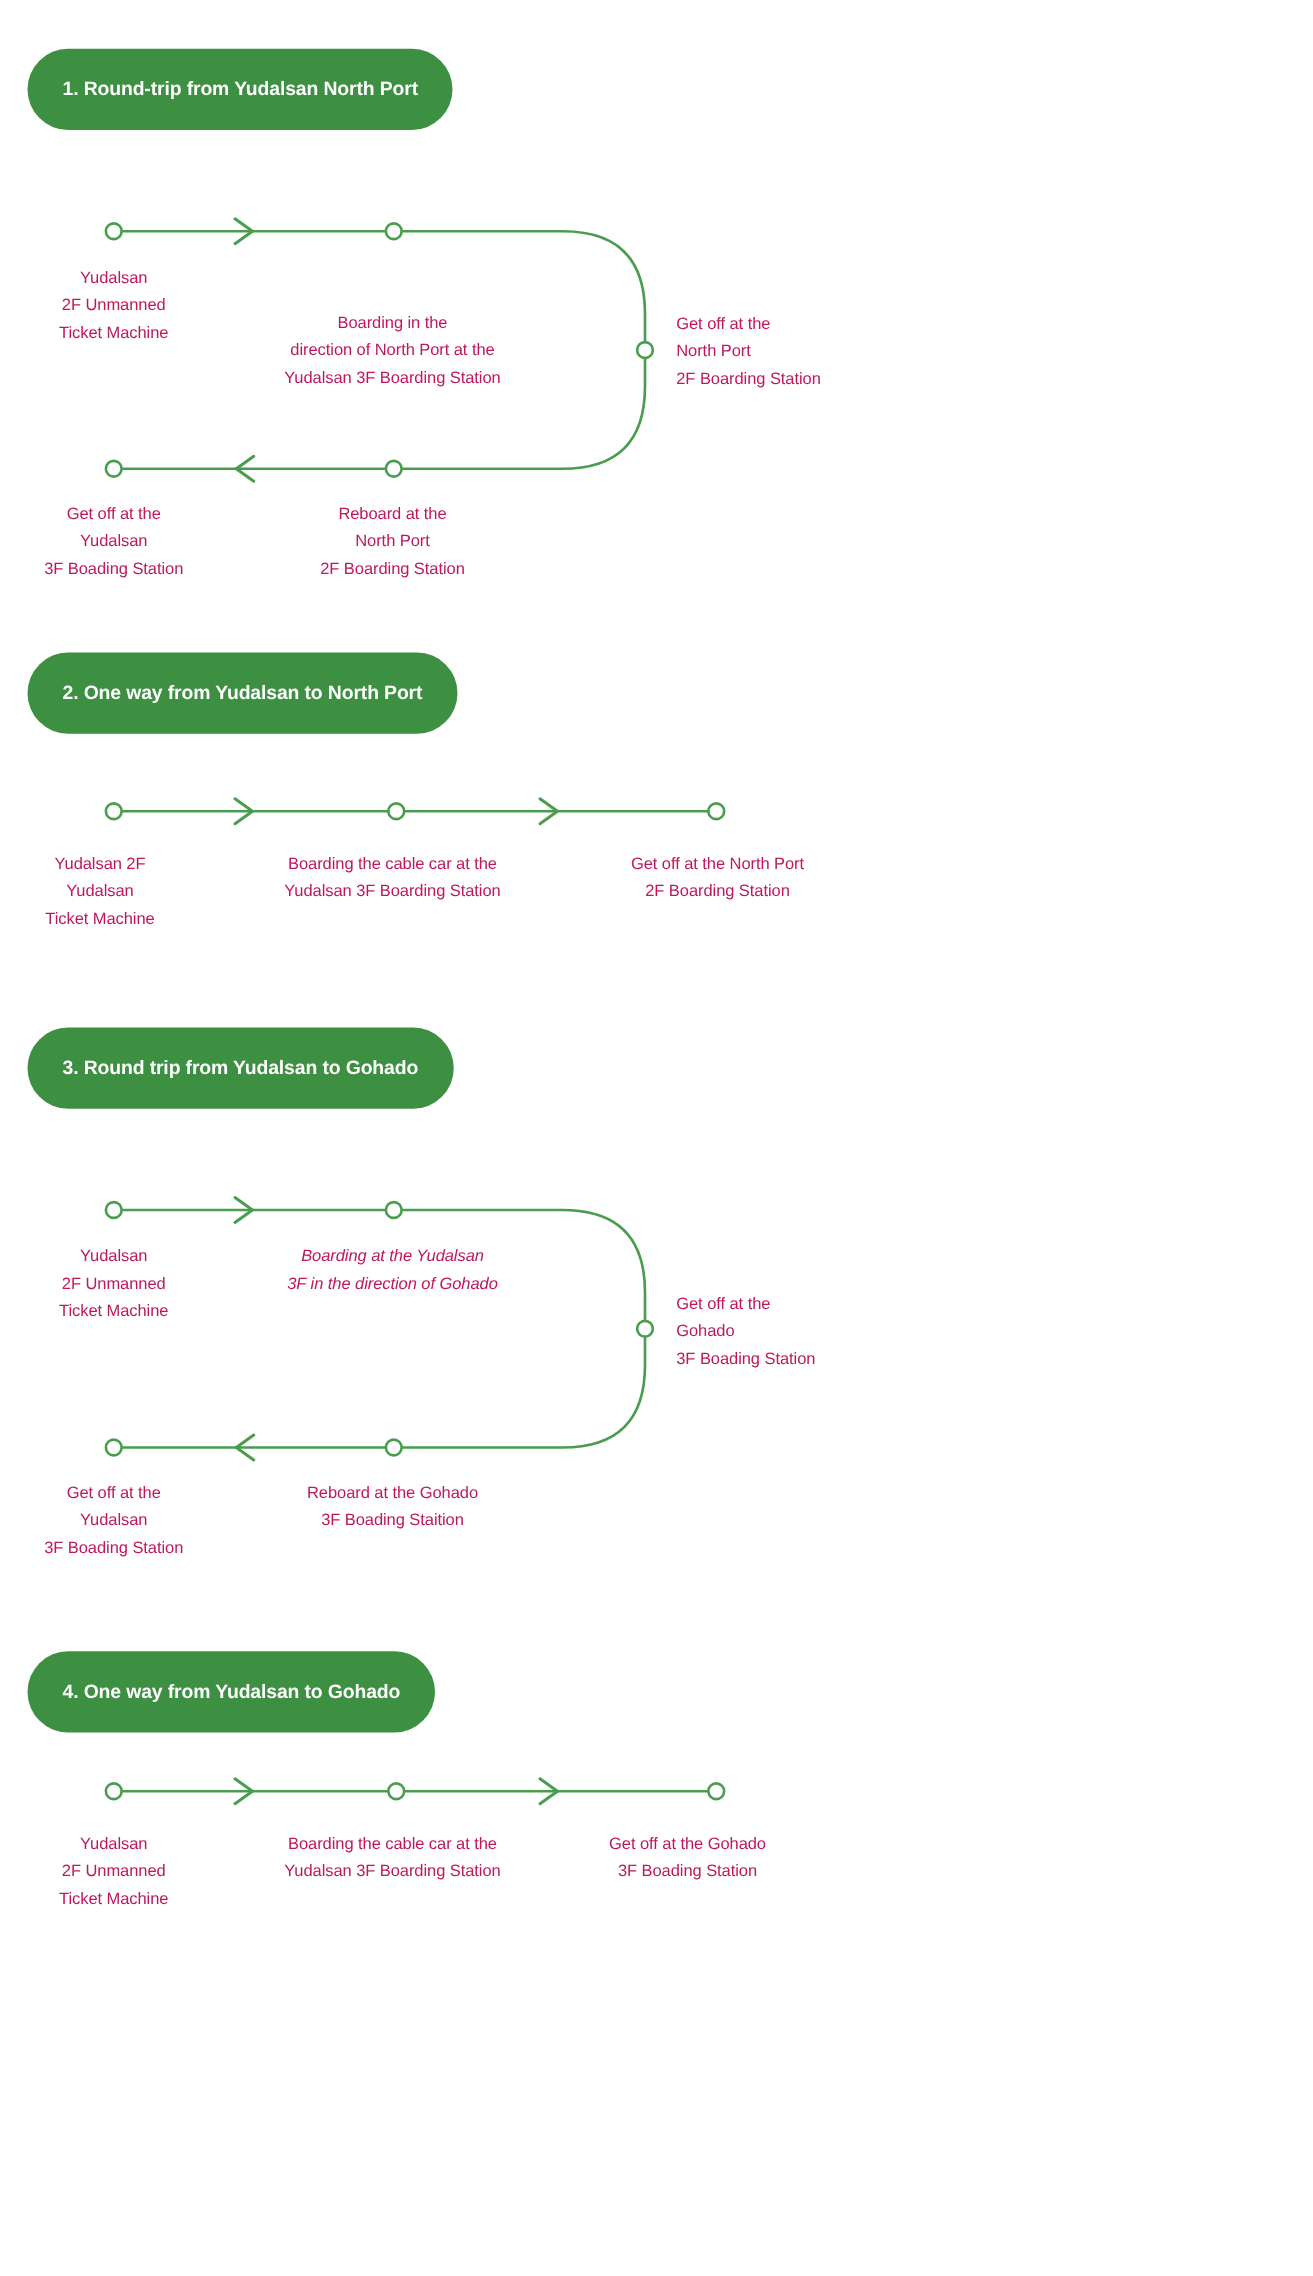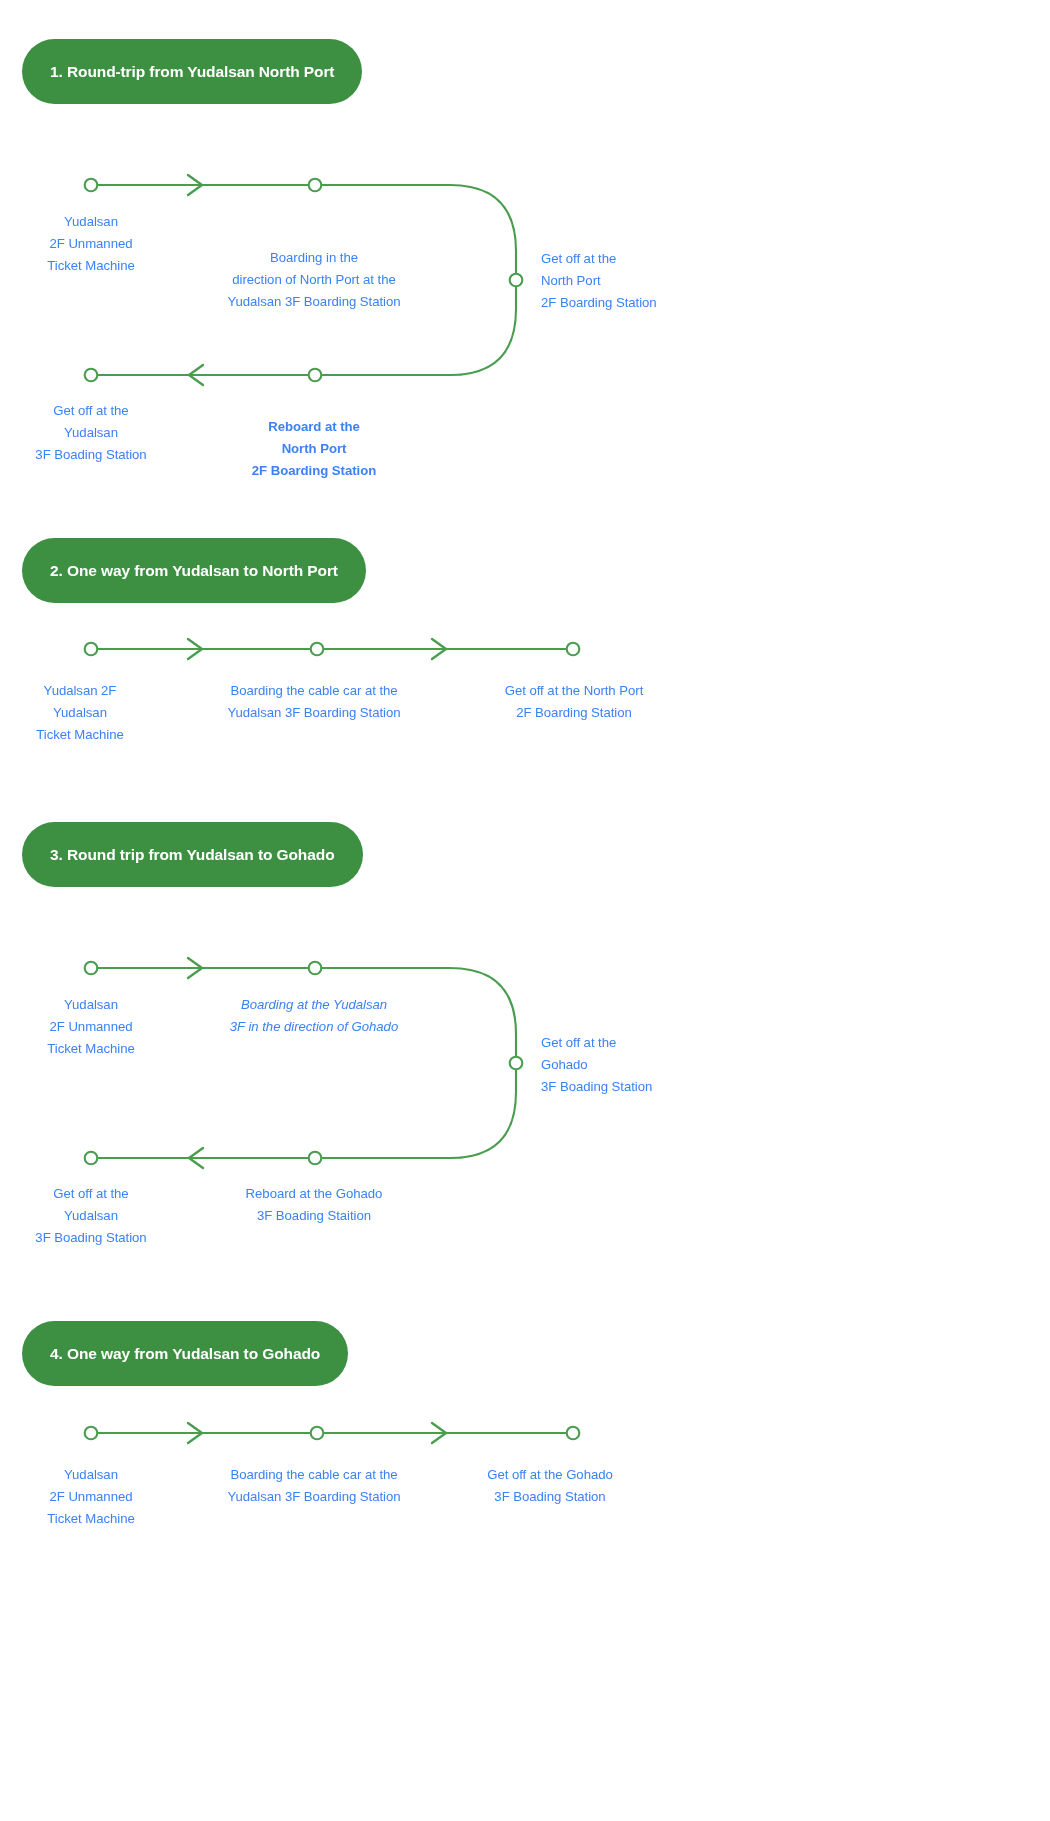--- a/index.html
+++ b/index.html
@@ -35,21 +35,21 @@
   }
 
   
   .track { position: absolute; left: 0; top: 0; overflow: visible; }
 
   
   .label {
     position: absolute;
     font-size: 13.2px;
     line-height: 22px;
-    color: #3b82f6;
+    color: #be185d;
     white-space: nowrap;
     letter-spacing: -0.05px;
   }
   .label.c { text-align: center; transform: translateX(-50%); }
   .label.l { text-align: left; }
   .label div { white-space: nowrap; }
 </style>
 </head>
 <body>
 
@@ -82,36 +82,36 @@
     <div>direction of North Port at the</div>
     <div>Yudalsan 3F Boarding Station</div>
   </div>
 
   <div class="label l" style="left:541px; top:248px;">
     <div>Get off at the</div>
     <div>North Port</div>
     <div>2F Boarding Station</div>
   </div>
 
-  <div class="label c" style="left:314px; top:416px;font-weight:bold;">
+  <div class="label c" style="left:314px; top:400px;">
     <div>Reboard at the</div>
     <div>North Port</div>
     <div>2F Boarding Station</div>
   </div>
 
   <div class="label c" style="left:91px; top:400px;">
     <div>Get off at the</div>
     <div>Yudalsan</div>
     <div>3F Boading Station</div>
   </div>
 </div>
 
 <div class="section">
 
-  <div class="pill" style="left:22px; top:538px;">2. One way from Yudalsan to North Port</div>
+  <div class="pill" style="left:22px; top:522px;">2. One way from Yudalsan to North Port</div>
 
   <svg class="track" width="1050" height="120" style="top:615px;">
     <path d="M 91 34 L 573 34" fill="none" stroke="#4a9d4f" stroke-width="2.1"></path>
     <path d="M 188 24 L 202 34 L 188 44" fill="none" stroke="#4a9d4f" stroke-width="2.4" stroke-linecap="round"></path>
     <path d="M 432 24 L 446 34 L 432 44" fill="none" stroke="#4a9d4f" stroke-width="2.4" stroke-linecap="round"></path>
     <circle cx="91" cy="34" r="6.3" fill="#ffffff" stroke="#4a9d4f" stroke-width="2.1"></circle>
     <circle cx="317" cy="34" r="6.3" fill="#ffffff" stroke="#4a9d4f" stroke-width="2.1"></circle>
     <circle cx="573" cy="34" r="6.3" fill="#ffffff" stroke="#4a9d4f" stroke-width="2.1"></circle>
   </svg>
 

